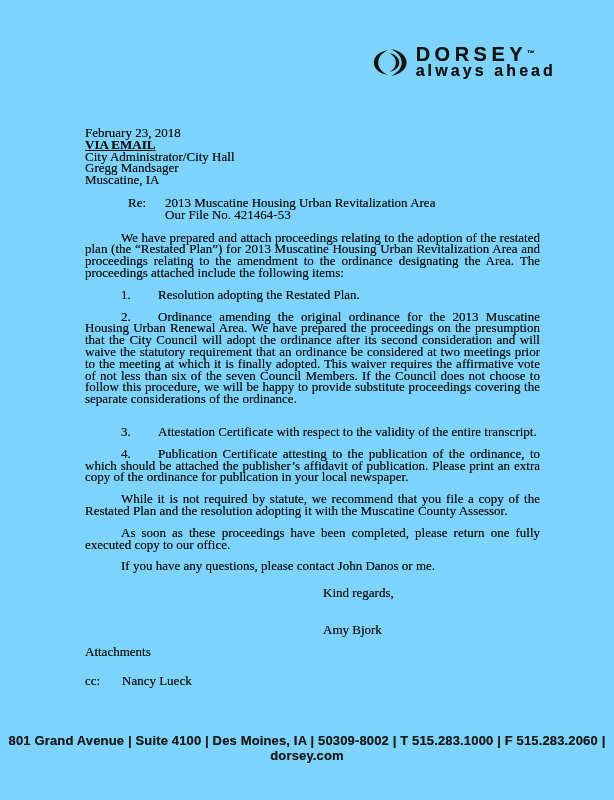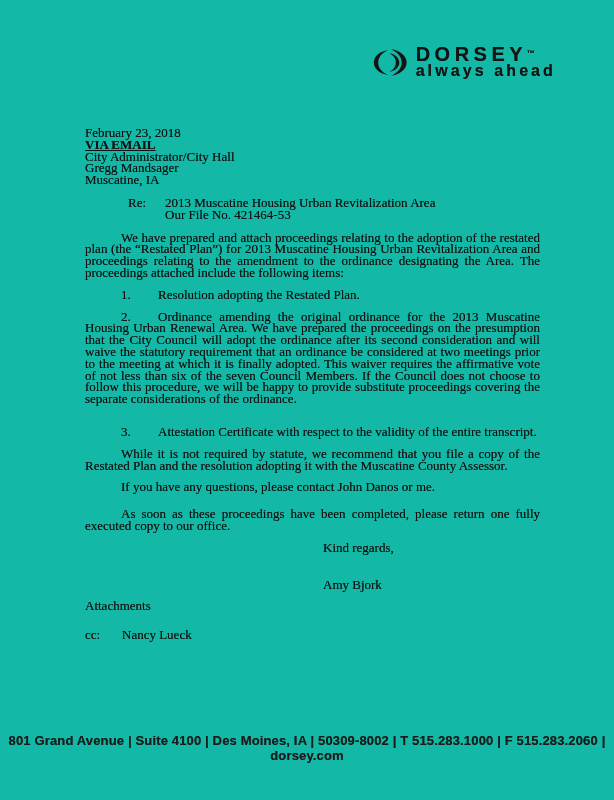--- a/index.html
+++ b/index.html
@@ -1,20 +1,20 @@
 <!DOCTYPE html>
 <html><head>
 <meta charset="utf-8">
 <style>
   html,body { margin:0; padding:0; background:#e8e8e8; }
   .page {
     position: relative;
     width: 614px; height: 800px;
     margin: 0 auto;
-    background: #14b8a6;
+    background: #7dd3fc;
     overflow: hidden;
     color: #141414;
     font-family: "Liberation Serif", serif;
     text-shadow: 0 0 0.45px rgba(10,10,10,0.65); 
   }
 
   
   .logo {
     position: absolute; top: 45px; right: 58px;
     display: flex; align-items: flex-start; gap: 7px;
@@ -100,26 +100,27 @@
 
 
     <p class="para">We have prepared and attach proceedings relating to the adoption of the restated plan (the “Restated Plan”) for 2013 Muscatine Housing Urban Revitalization Area and proceedings relating to the amendment to the ordinance designating the Area.  The proceedings attached include the following items:</p>
 
     <p class="item"><span class="num">1.</span><span>Resolution adopting the Restated Plan.</span></p>
 
     <p class="item item2-gap"><span class="num">2.</span><span>Ordinance amending the original ordinance for the 2013 Muscatine Housing Urban Renewal Area.  We have prepared the proceedings on the presumption that the City Council will adopt the ordinance after its second consideration and will waive the statutory requirement that an ordinance be considered at two meetings prior to the meeting at which it is finally adopted.  This waiver requires the affirmative vote of not less than six of the seven Council Members.  If the Council does not choose to follow this procedure, we will be happy to provide substitute proceedings covering the separate considerations of the ordinance.</span></p>
 
     <p class="item"><span class="num">3.</span><span>Attestation Certificate with respect to the validity of the entire transcript.</span></p>
 
+    <p class="item"><span class="num">4.</span><span>Publication Certificate attesting to the publication of the ordinance, to which should be attached the publisher’s affidavit of publication.  Please print an extra copy of the ordinance for publication in your local newspaper.</span></p>
 
     <p class="para">While it is not required by statute, we recommend that you file a copy of the Restated Plan and the resolution adopting it with the Muscatine County Assessor.</p>
 
+    <p class="para">As soon as these proceedings have been completed, please return one fully executed copy to our office.</p>
+
     <p class="para questions">If you have any questions, please contact John Danos or me.</p>
-
-    <p class="para">As soon as these proceedings have been completed, please return one fully executed copy to our office.</p>
 
     <p class="closing">Kind regards,</p>
 
     <p class="signature">Amy Bjork</p>
 
     <p class="attachments">Attachments</p>
 
     <div class="cc-block">
       <span class="cc-label">cc:</span>
       <span>Nancy Lueck</span>

